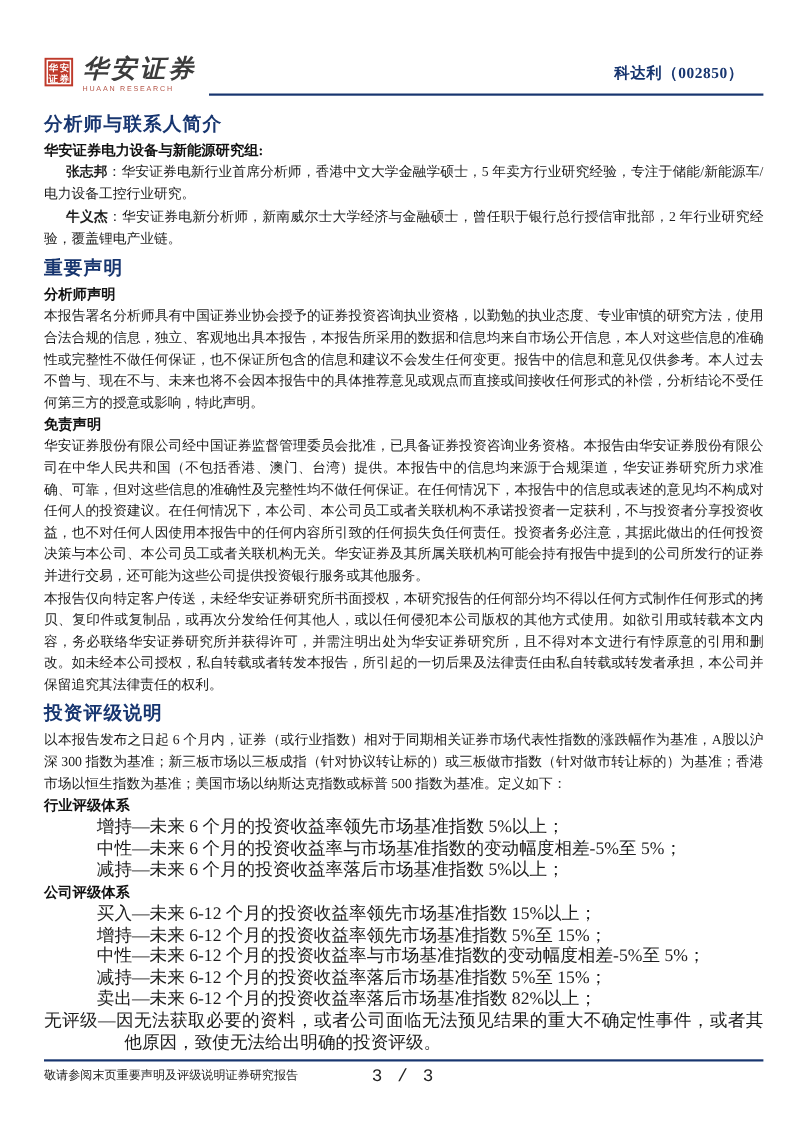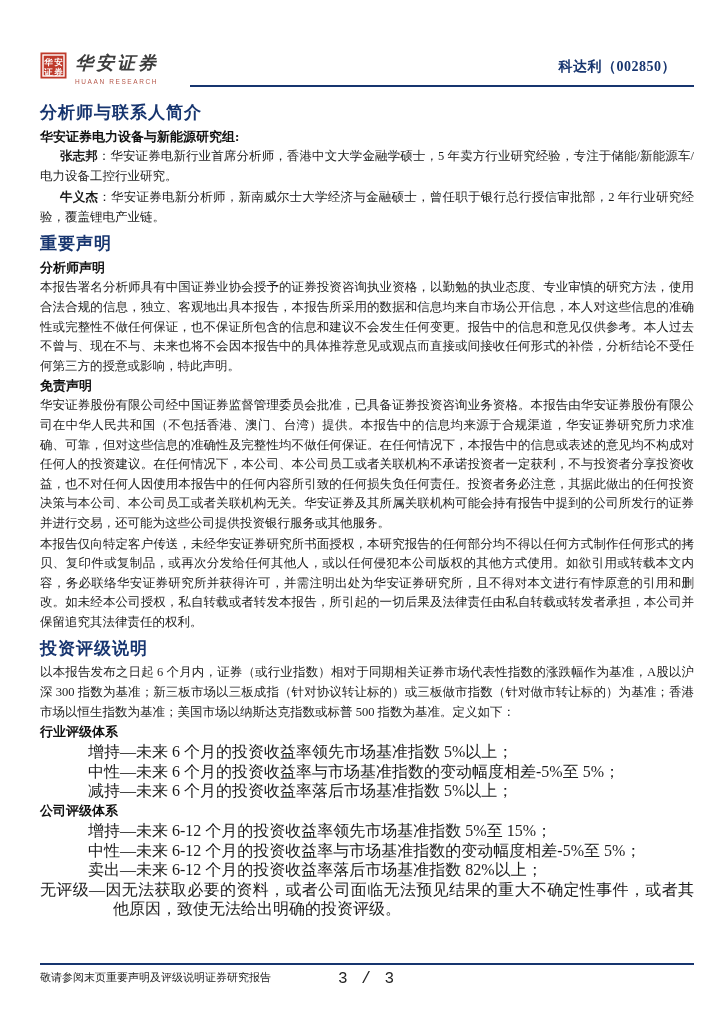--- a/index.html
+++ b/index.html
@@ -15,21 +15,21 @@
 
   
   .header { position: relative; height: 96px; }
   .logo-block {
     position: absolute; left: 0; top: 52px;
     display: flex; align-items: flex-start; gap: 8px;
   }
   .seal { width: 27px; height: 27px; flex: 0 0 auto; }
   .brand-text-wrap { display: flex; flex-direction: column; }
   .brand-name {
-    font-size: 18px; font-weight: 700; font-style: italic;
+    font-size: 23px; font-weight: 700; font-style: italic;
     color: #3c3c3c; letter-spacing: 3px; line-height: 22px;
   }
   .brand-sub {
     font-family: "Liberation Sans", "DejaVu Sans", sans-serif;
     font-size: 6.5px; letter-spacing: 1.6px; color: #b5574a;
     margin-top: 4px;
   }
   .header-rule {
     position: absolute; left: 150px; right: 0; top: 85px;
     height: 2px; background: #17356f;
@@ -122,22 +122,24 @@
   </div>
 
   <div>
     <div class="sec-title">投资评级说明</div>
     <p class="body">以本报告发布之日起 6 个月内，证券（或行业指数）相对于同期相关证券市场代表性指数的涨跌幅作为基准，A股以沪深 300 指数为基准；新三板市场以三板成指（针对协议转让标的）或三板做市指数（针对做市转让标的）为基准；香港市场以恒生指数为基准；美国市场以纳斯达克指数或标普 500 指数为基准。定义如下：</p>
     <div class="sub-heading">行业评级体系</div>
     <p class="rating-item">增持—未来 6 个月的投资收益率领先市场基准指数 5%以上；</p>
     <p class="rating-item">中性—未来 6 个月的投资收益率与市场基准指数的变动幅度相差-5%至 5%；</p>
     <p class="rating-item">减持—未来 6 个月的投资收益率落后市场基准指数 5%以上；</p>
     <div class="sub-heading">公司评级体系</div>
+    <p class="rating-item">买入—未来 6-12 个月的投资收益率领先市场基准指数 15%以上；</p>
     <p class="rating-item">增持—未来 6-12 个月的投资收益率领先市场基准指数 5%至 15%；</p>
     <p class="rating-item">中性—未来 6-12 个月的投资收益率与市场基准指数的变动幅度相差-5%至 5%；</p>
+    <p class="rating-item">减持—未来 6-12 个月的投资收益率落后市场基准指数 5%至 15%；</p>
     <p class="rating-item">卖出—未来 6-12 个月的投资收益率落后市场基准指数 82%以上；</p>
     <p class="rating-item hanging">无评级—因无法获取必要的资料，或者公司面临无法预见结果的重大不确定性事件，或者其他原因，致使无法给出明确的投资评级。</p>
   </div>
 
 </div>
 
 <div class="footer">
   <div class="footer-row">
     <span>敬请参阅末页重要声明及评级说明</span>
     <span class="footer-page">3 / 3</span>

